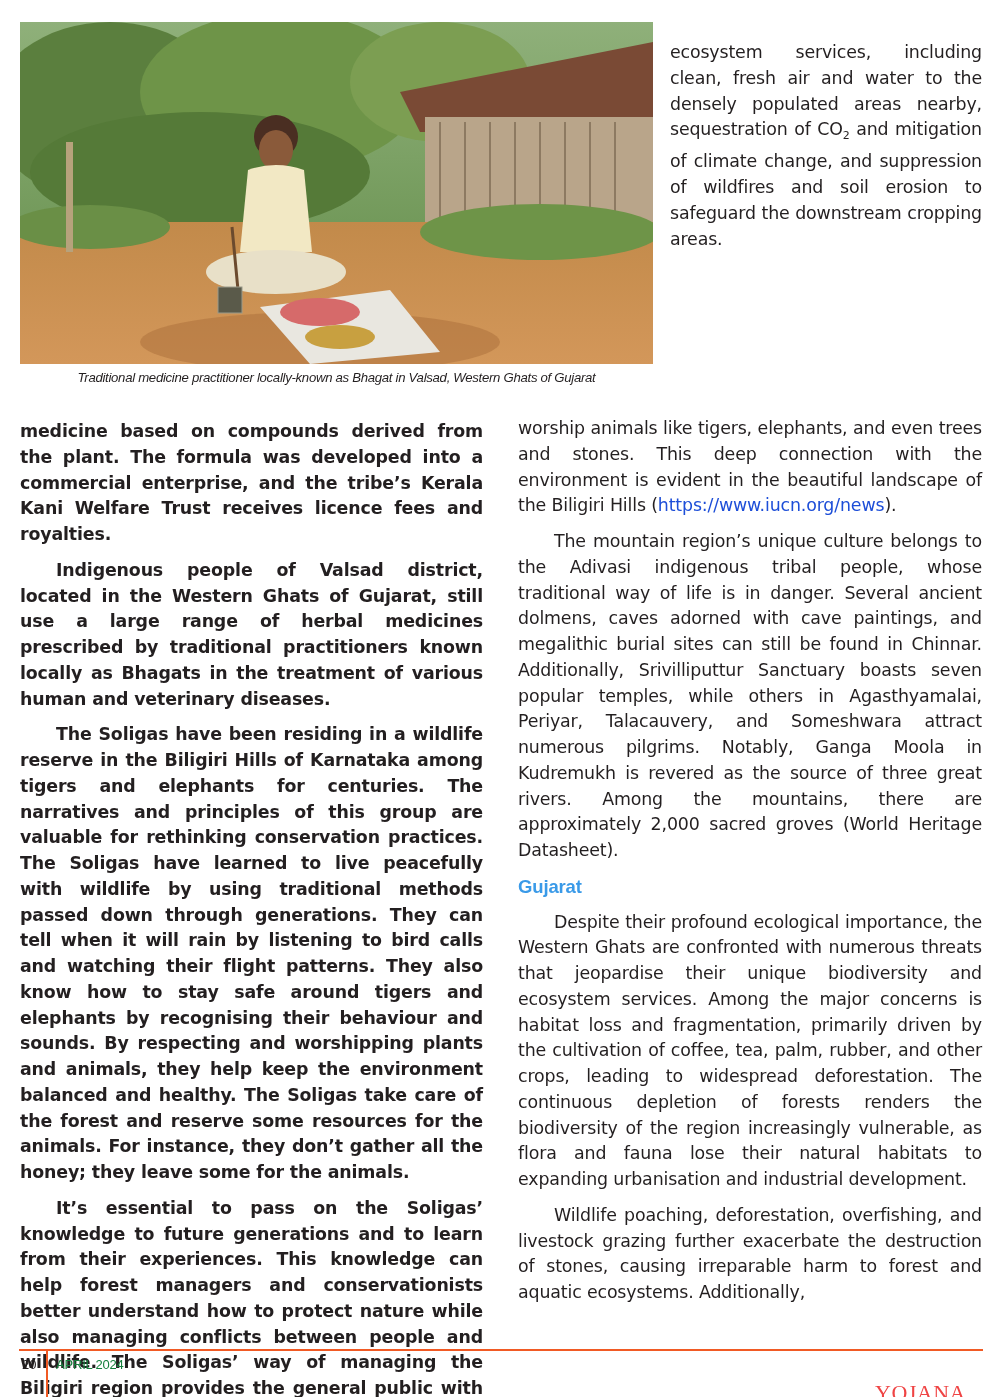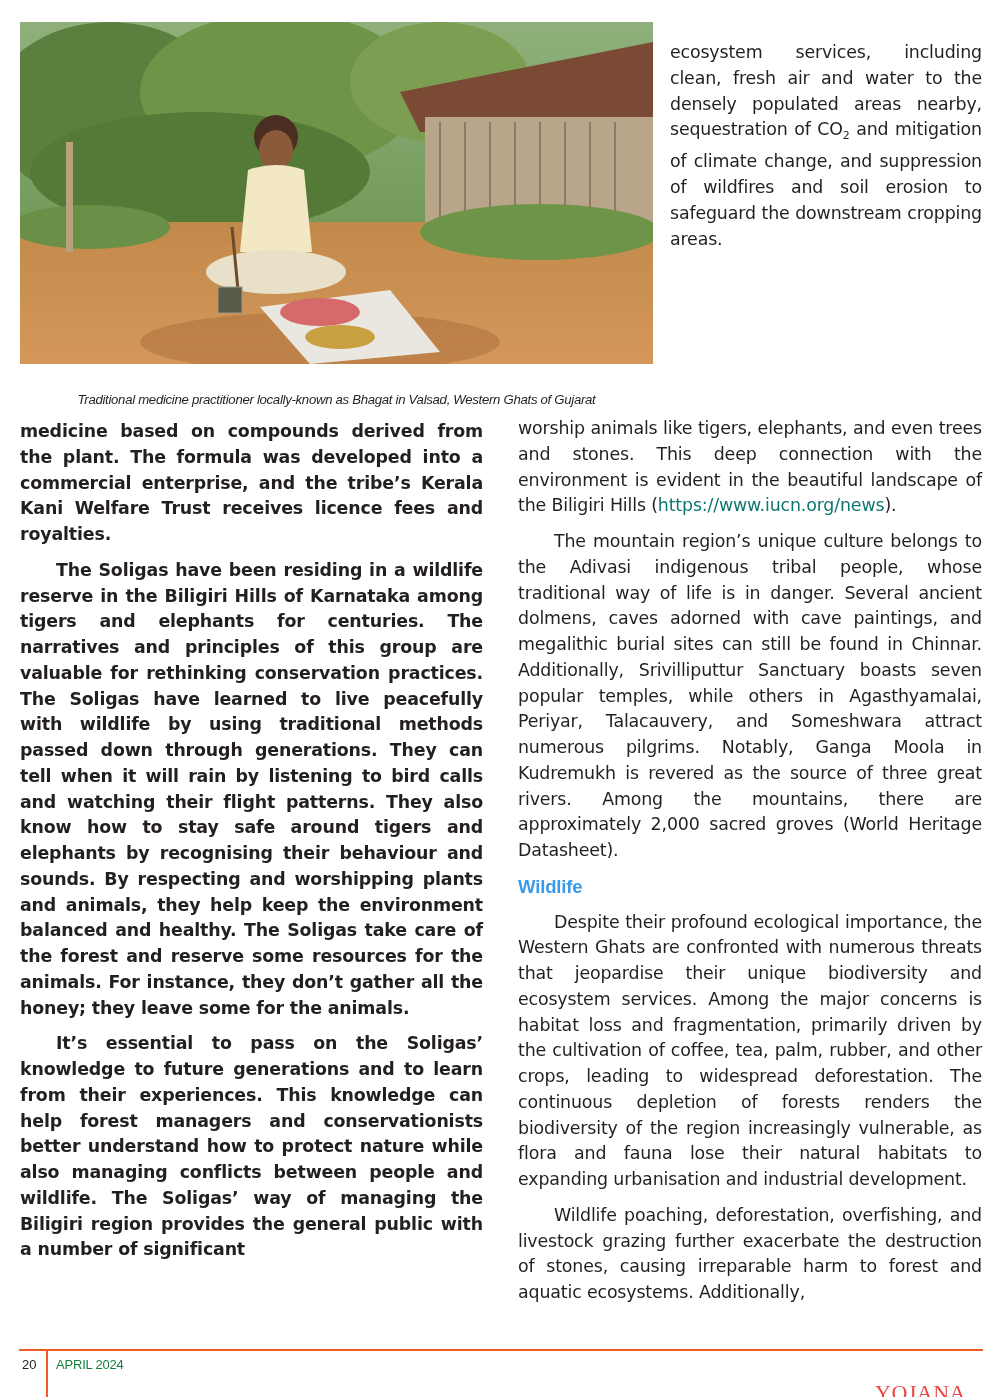--- a/index.html
+++ b/index.html
@@ -7,36 +7,36 @@
       width: 1000px; height: 1397px; position: relative; overflow: hidden;
       font-family: "DejaVu Sans", sans-serif; color: #231f20;
     }
     .photo {
       position: absolute; left: 20px; top: 22px; width: 633px; height: 342px;
       overflow: hidden;
       background: linear-gradient(180deg, #6b8a5a 0%, #7a9a55 30%, #8aa85e 45%, #b8884a 60%, #c98a45 75%, #d29450 100%);
     }
     .photo svg { position: absolute; left: 0; top: 0; }
     .caption {
-      position: absolute; left: 20px; top: 392px; width: 633px;
+      position: absolute; left: 20px; top: 370px; width: 633px;
       font-family: "Liberation Sans", sans-serif; font-style: italic;
       font-size: 13.2px; letter-spacing: -0.3px; color: #231f20; white-space: nowrap;
       text-align: center;
     }
     .col {
       position: absolute; font-size: 17.4px; line-height: 25.75px;
       text-align: justify; color: #231f20; letter-spacing: -0.15px;
     }
     .col p { margin: 0; }
     .col p.indent { text-indent: 36px; }
     .col p + p { margin-top: 10px; }
     .colR-top { left: 670px; top: 22px; width: 312px; margin-top: 18px; }
     .colL { left: 20px; top: 419px; width: 463px; font-weight: bold; }
     .colR { left: 518px; top: 416px; width: 464px; }
-    .link { color: #0f766e; }
+    .link { color: #1d4ed8; }
     .heading {
       font-family: "Liberation Sans", sans-serif; font-weight: bold;
       color: #3a9ae8; font-size: 18.5px; margin: 10px 0 8px 0 !important;
       text-indent: 0 !important;
     }
     .footer-line {
       position: absolute; left: 19px; top: 1349px; width: 964px; height: 2px;
       background: #f15a24;
     }
     .footer-vline {
@@ -105,28 +105,29 @@
   </svg>
 </div>
 <div class="caption">Traditional medicine practitioner locally-known as Bhagat in Valsad, Western Ghats of Gujarat</div>
 
 <div class="col colR-top">
   <p><span>ecosystem services, including clean, fresh air and water to the densely populated areas nearby, sequestration of CO</span><sub style="font-size:11px;">2</sub><span> and mitigation of climate change, and suppression of wildfires and soil erosion to safeguard the downstream cropping areas.</span></p>
 </div>
 
 <div class="col colL">
   <p>medicine based on compounds derived from the plant. The formula was developed into a commercial enterprise, and the tribe’s Kerala Kani Welfare Trust receives licence fees and royalties.</p>
+  <p class="indent">Indigenous people of Valsad district, located in the Western Ghats of Gujarat, still use a large range of herbal medicines prescribed by traditional practitioners known locally as Bhagats in the treatment of various human and veterinary diseases.</p>
   <p class="indent">The Soligas have been residing in a wildlife reserve in the Biligiri Hills of Karnataka among tigers and elephants for centuries. The narratives and principles of this group are valuable for rethinking conservation practices. The Soligas have learned to live peacefully with wildlife by using traditional methods passed down through generations. They can tell when it will rain by listening to bird calls and watching their flight patterns. They also know how to stay safe around tigers and elephants by recognising their behaviour and sounds. By respecting and worshipping plants and animals, they help keep the environment balanced and healthy. The Soligas take care of the forest and reserve some resources for the animals. For instance, they don’t gather all the honey; they leave some for the animals.</p>
   <p class="indent">It’s essential to pass on the Soligas’ knowledge to future generations and to learn from their experiences. This knowledge can help forest managers and conservationists better understand how to protect nature while also managing conflicts between people and wildlife. The Soligas’ way of managing the Biligiri region provides the general public with a number of significant</p>
 </div>
 
 <div class="col colR">
   <p><span>worship animals like tigers, elephants, and even trees and stones. This deep connection with the environment is evident in the beautiful landscape of the Biligiri Hills (</span><span class="link">https://www.iucn.org/news</span><span>).</span></p>
   <p class="indent">The mountain region’s unique culture belongs to the Adivasi indigenous tribal people, whose traditional way of life is in danger. Several ancient dolmens, caves adorned with cave paintings, and megalithic burial sites can still be found in Chinnar. Additionally, Srivilliputtur Sanctuary boasts seven popular temples, while others in Agasthyamalai, Periyar, Talacauvery, and Someshwara attract numerous pilgrims. Notably, Ganga Moola in Kudremukh is revered as the source of three great rivers. Among the mountains, there are approximately 2,000 sacred groves (World Heritage Datasheet).</p>
-  <p class="heading">Wildlife</p>
+  <p class="heading">Gujarat</p>
   <p class="indent">Despite their profound ecological importance, the Western Ghats are confronted with numerous threats that jeopardise their unique biodiversity and ecosystem services. Among the major concerns is habitat loss and fragmentation, primarily driven by the cultivation of coffee, tea, palm, rubber, and other crops, leading to widespread deforestation. The continuous depletion of forests renders the biodiversity of the region increasingly vulnerable, as flora and fauna lose their natural habitats to expanding urbanisation and industrial development.</p>
   <p class="indent">Wildlife poaching, deforestation, overfishing, and livestock grazing further exacerbate the destruction of stones, causing irreparable harm to forest and aquatic ecosystems. Additionally,</p>
 </div>
 
 <div class="footer-line"></div>
 <div class="footer-vline"></div>
 <div class="page-num">20</div>
 <div class="issue-date">APRIL 2024</div>
 <div class="brand">YOJANA</div>
 

